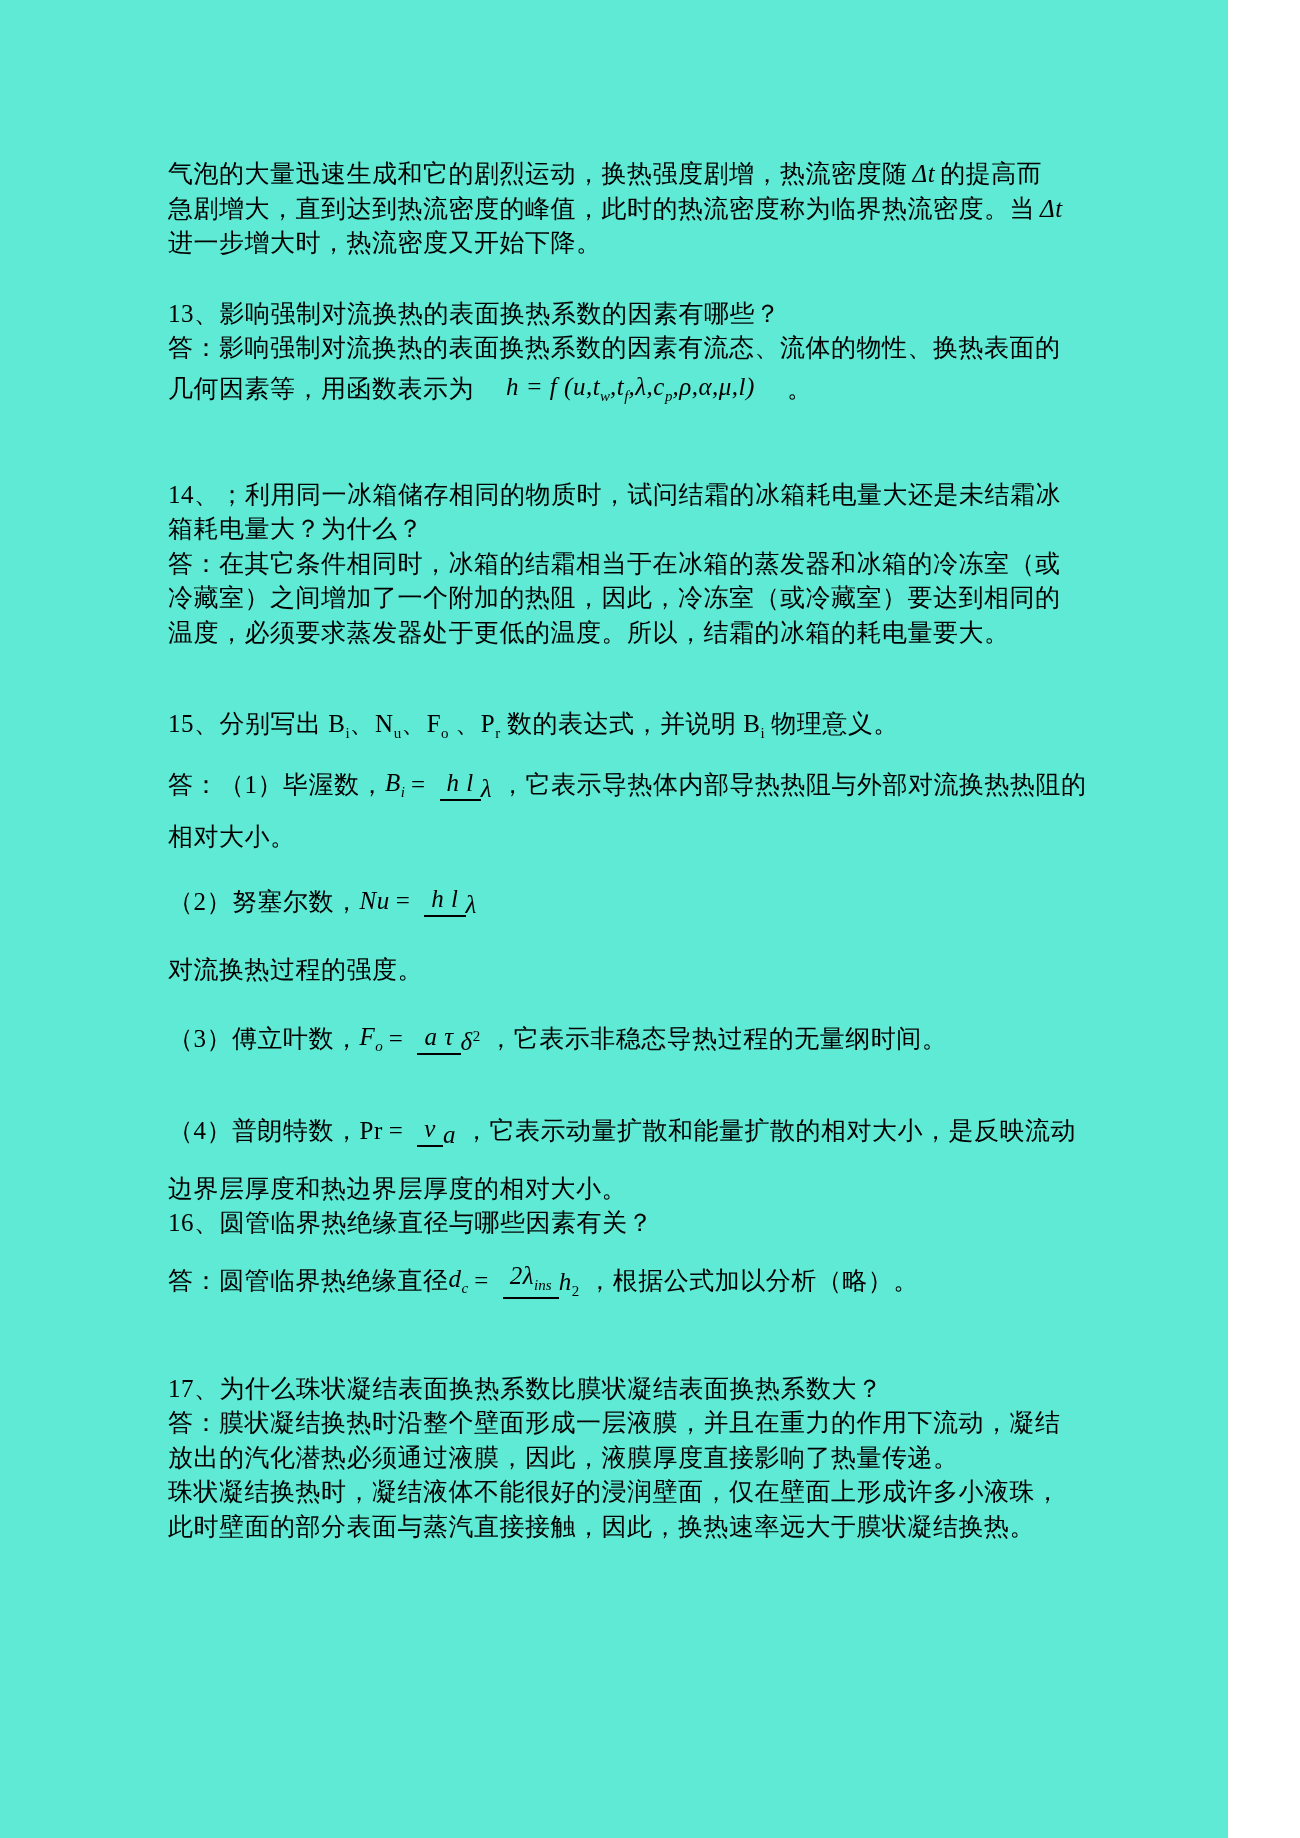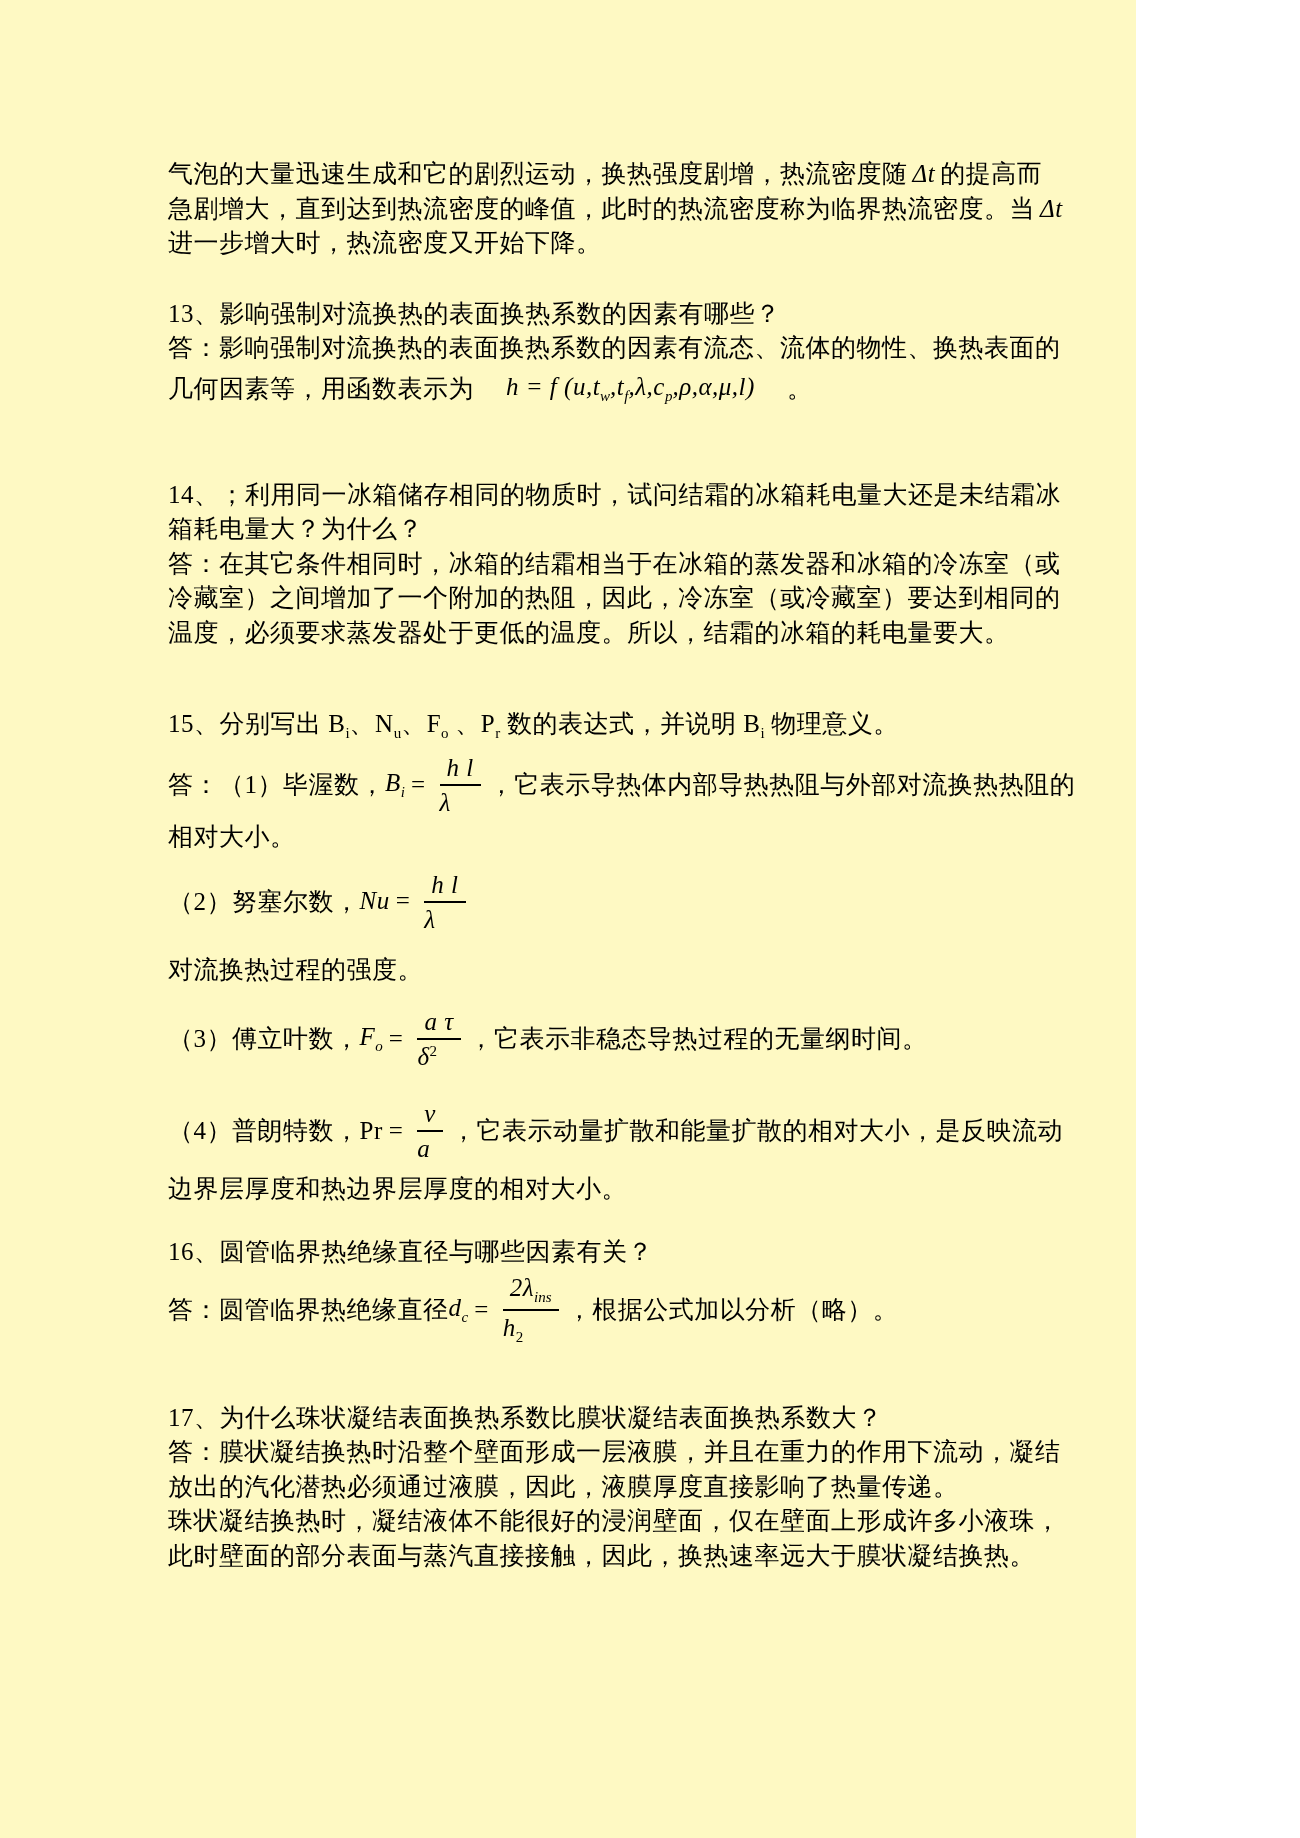--- a/index.html
+++ b/index.html
@@ -2,48 +2,48 @@
 <html><head>
 <meta charset="utf-8">
 <style>
   html,body{margin:0;padding:0;}
   body{
     width:1300px;height:1838px;
     background:#ffffff;
     font-family:"Liberation Serif","DejaVu Serif",serif;
     color:#000000;
   }
-  .page{position:relative;width:1136px;height:1838px;overflow:hidden;background:#fef9c3;}
+  .page{position:relative;width:1228px;height:1838px;overflow:hidden;background:#5eead4;}
   .content{position:absolute;left:168px;top:0;width:985px;font-size:25px;letter-spacing:0.5px;}
   .line{line-height:34.5px;height:34.5px;white-space:nowrap;}
   .mvar{font-style:italic;margin:0 5px;font-family:"Liberation Serif","DejaVu Serif",serif;}
   i{font-style:italic;}
   sub{font-size:15px;letter-spacing:0;}
   sup{font-size:15px;letter-spacing:0;}
   
   .frow{display:flex;align-items:center;height:70px;white-space:nowrap;}
   .frow-sm{display:flex;align-items:center;height:46px;white-space:nowrap;gap:32px;}
-  .frac{display:inline-flex;flex-direction:column;align-items:flex-start;margin:0 8px;line-height:1;}
+  .frac{display:inline-flex;flex-direction:row;align-items:flex-end;margin:0 8px;line-height:1;}
   .frac .num{padding:1px 7px 4px;border-bottom:2px solid #000;}
   .frac .den{padding-top:4px;}
   .eq{margin:0 6px;}
   .flhs{white-space:nowrap;}
   
   .b-intro{margin-top:157px;}
   .b-q13{margin-top:36px;}
   .b-q14{margin-top:66px;}
   .b-q15t{margin-top:57px;}
   .b-i1{margin-top:8px;}
   .b-i1c{}
   .b-i2{margin-top:12px;}
   .b-i2c{margin-top:17px;}
   .b-i3{margin-top:16px;}
   .b-i4{margin-top:22px;}
   .b-i4c{margin-top:6px;}
-  .b-q16t{margin-top:29px;}
+  .b-q16t{}
   .b-q16a{margin-top:5px;}
   .b-q17{margin-top:56px;}
   .b-q18{margin-top:31px;}
 </style>
 </head>
 <body>
 
 <div class="page">
   <div class="content">
 

